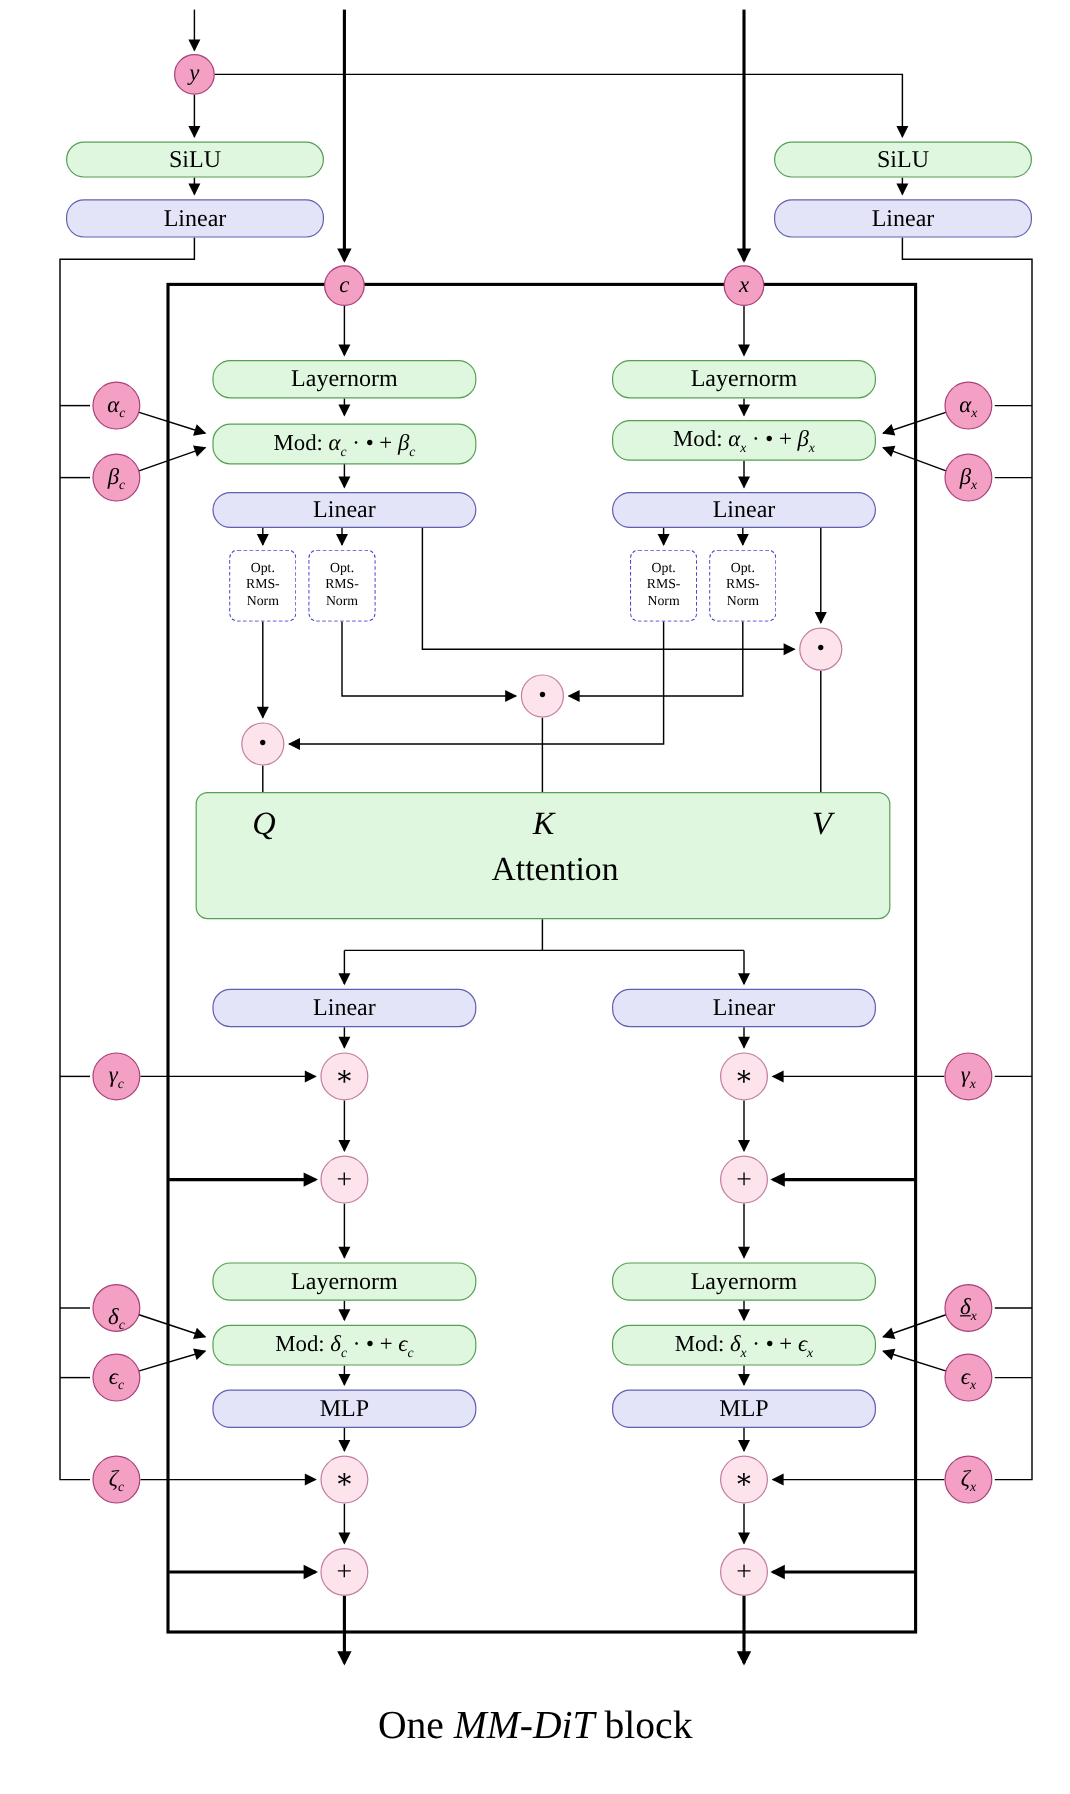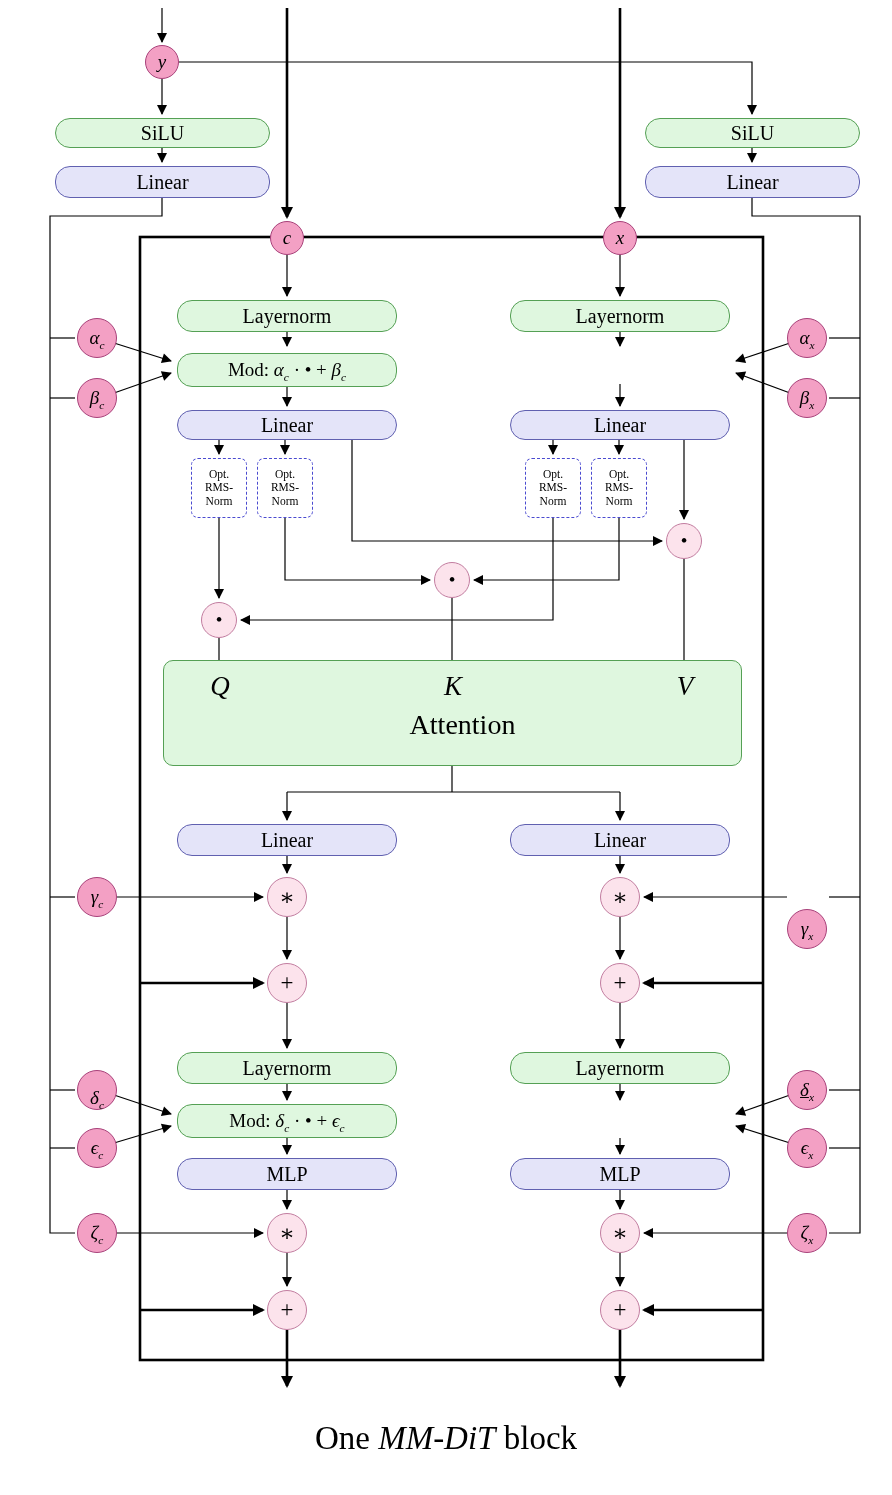--- a/index.html
+++ b/index.html
@@ -180,20 +180,23 @@
   </div>
   <div class="rms" style="left:257px;top:458px;width:56px;height:60px;">
     <div>Opt.</div>
     <div>RMS-</div>
     <div>Norm</div>
   </div>
 
   <div class="box green" style="left:510px;top:300px;width:220px;height:32px;">
       <span>Layernorm</span>
     </div>
+  <div class="box green" style="left:510px;top:350px;width:220px;height:34px;font-size:19px;">
+    <span><span>Mod: </span><i>α</i><sub>x</sub><span> · • + </span><i>β</i><sub>x</sub></span>
+  </div>
   <div class="box purple" style="left:510px;top:410px;width:220px;height:30px;">
       <span>Linear</span>
     </div>
   <div class="rms" style="left:525px;top:458px;width:56px;height:60px;">
     <div>Opt.</div>
     <div>RMS-</div>
     <div>Norm</div>
   </div>
   <div class="rms" style="left:591px;top:458px;width:56px;height:60px;">
     <div>Opt.</div>
@@ -240,20 +243,23 @@
 
   <div class="box green" style="left:177px;top:1052px;width:220px;height:32px;">
       <span>Layernorm</span>
     </div>
   <div class="box green" style="left:510px;top:1052px;width:220px;height:32px;">
       <span>Layernorm</span>
     </div>
   <div class="box green" style="left:177px;top:1104px;width:220px;height:34px;font-size:19px;">
     <span><span>Mod: </span><i>δ</i><sub>c</sub><span> · • + </span><i>ϵ</i><sub>c</sub></span>
   </div>
+  <div class="box green" style="left:510px;top:1104px;width:220px;height:34px;font-size:19px;">
+    <span><span>Mod: </span><i>δ</i><sub>x</sub><span> · • + </span><i>ϵ</i><sub>x</sub></span>
+  </div>
   <div class="box purple" style="left:177px;top:1158px;width:220px;height:32px;">
       <span>MLP</span>
     </div>
   <div class="box purple" style="left:510px;top:1158px;width:220px;height:32px;">
       <span>MLP</span>
     </div>
 
   <div class="circle op" style="left:267px;top:1213px;width:40px;height:40px;">
       <span>∗</span>
     </div>
@@ -285,21 +291,21 @@
   <div class="circle pink" style="left:77px;top:1213px;width:40px;height:40px;">
     <span><span>ζ</span><sub>c</sub></span>
     </div>
 
   <div class="circle pink" style="left:787px;top:318px;width:40px;height:40px;">
     <span><span>α</span><sub>x</sub></span>
     </div>
   <div class="circle pink" style="left:787px;top:378px;width:40px;height:40px;">
     <span><span>β</span><sub>x</sub></span>
     </div>
-  <div class="circle pink" style="left:787px;top:909px;width:40px;height:40px;">
+  <div class="circle pink" style="left:787px;top:877px;width:40px;height:40px;">
     <span><span>γ</span><sub>x</sub></span>
     </div>
   <div class="circle pink" style="left:787px;top:1070px;width:40px;height:40px;text-decoration:underline;">
     <span><span>δ</span><sub>x</sub></span>
     </div>
   <div class="circle pink" style="left:787px;top:1128px;width:40px;height:40px;">
     <span><span>ϵ</span><sub>x</sub></span>
     </div>
   <div class="circle pink" style="left:787px;top:1213px;width:40px;height:40px;">
     <span><span>ζ</span><sub>x</sub></span>

